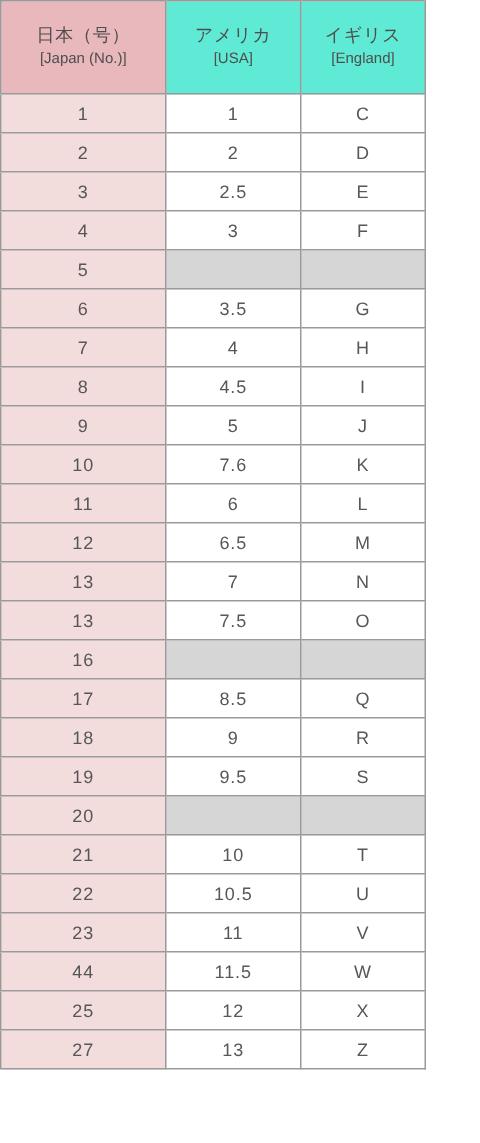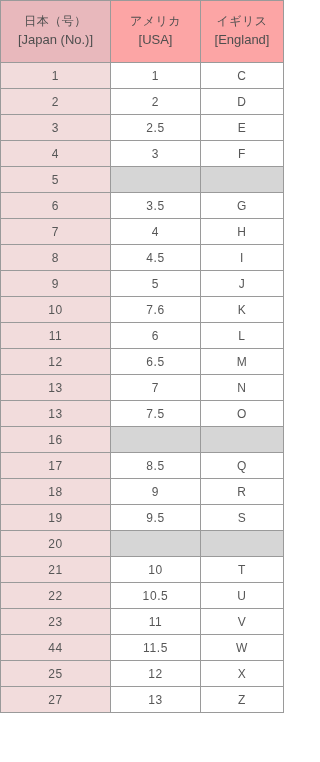--- a/index.html
+++ b/index.html
@@ -44,31 +44,31 @@
     font-weight: normal;
     line-height: 1.35;
     padding: 2px 0 3px 0;
   }
   thead th.h-japan {
     background: #e8b8bc;
     margin-top: 26px;
   }
   thead th.h-usa,
   thead th.h-england {
-    background: #fca5a5;
+    background: #5eead4;
   }
   .h-main {
     display: block;
     font-size: 12px;
     letter-spacing: 0.5px;
     color: #4e4e4e;
   }
   .h-sub {
     display: block;
-    font-size: 13px;
+    font-size: 10px;
     margin-top: 2px;
     color: #4e4e4e;
   }
 
   
   tbody td {
     height: 25px;
     font-size: 12px;
     letter-spacing: 0.6px;
   }

